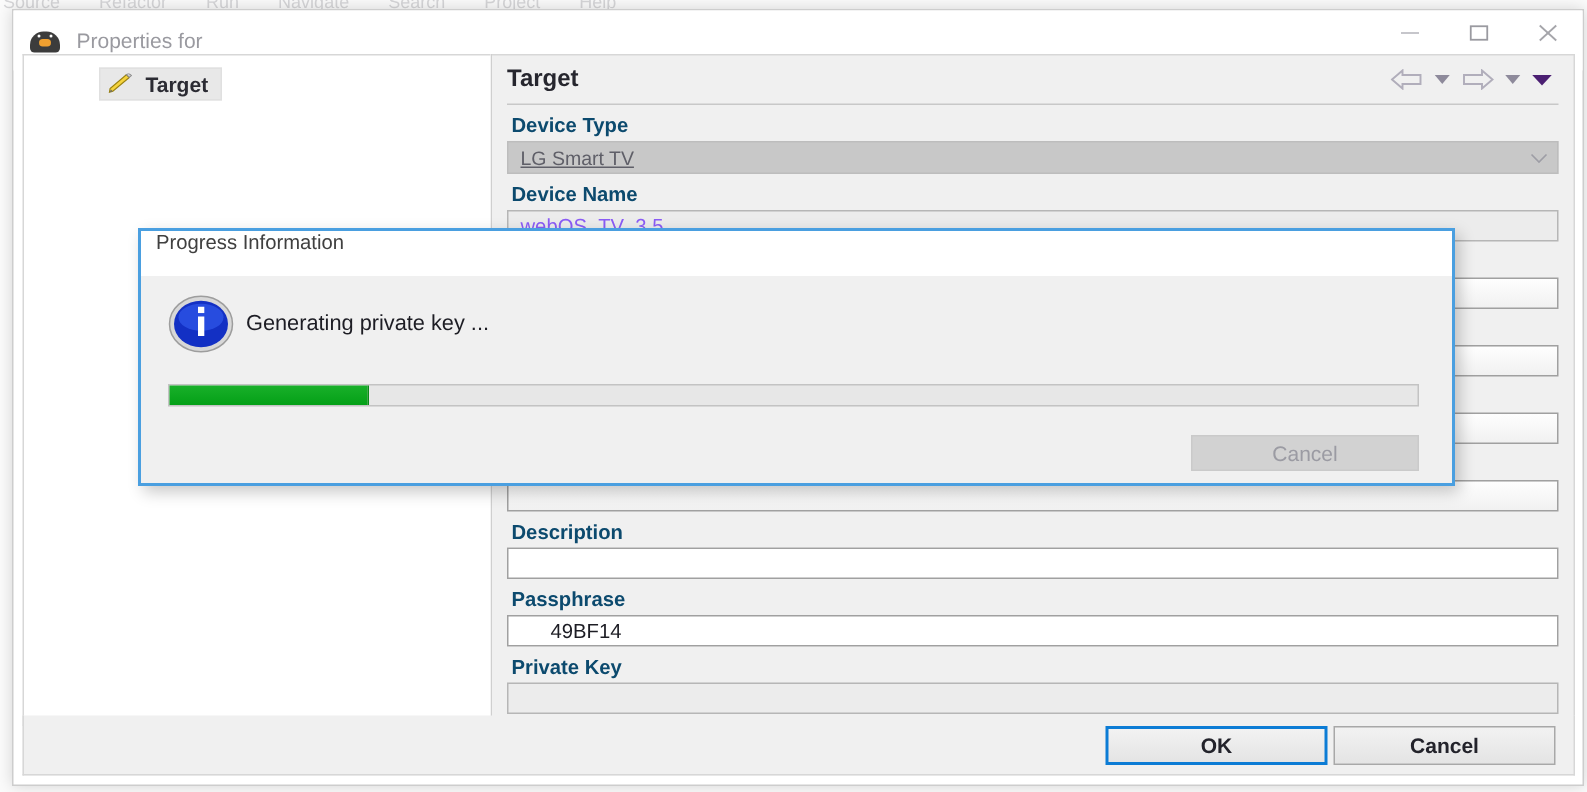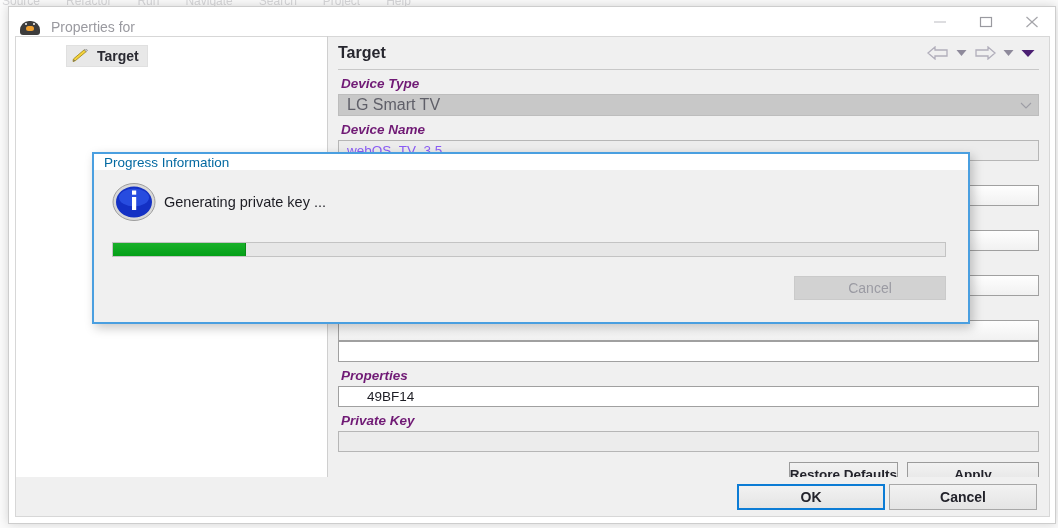--- a/index.html
+++ b/index.html
@@ -167,35 +167,35 @@
     display: flex;
     align-items: center;
     gap: 7px;
     padding-right: 4px;
   }
   .nav-icons svg { display: block; }
 
   .field-label {
     font-size: 13.5px;
     font-weight: bold;
-    color: #701a75;
+    color: #0c4a6e;
     margin: 6px 0 3px 3px;
-    font-style: italic;
   }
   .combo {
     height: 22px;
     background: #c8c8c8;
     border: 1px solid #bdbdbd;
     display: flex;
     align-items: center;
     justify-content: space-between;
     padding: 0 6px 0 8px;
     color: #5f5f68;
-    font-size: 16px;
-    box-sizing: border-box;
+    font-size: 13px;
+    box-sizing: border-box;
+    text-decoration: underline;
   }
   .input {
     height: 21px;
     background: linear-gradient(#fefefe, #f1f1f1);
     border: 1px solid #a0a0a0;
     box-sizing: border-box;
     display: flex;
     align-items: center;
     padding-left: 8px;
     font-size: 13.5px;
@@ -276,27 +276,27 @@
     position: absolute;
     left: 92px; top: 152px;
     width: 878px; height: 172px;
     background: #f0f0f0;
     border: 2px solid #4a9fe0;
     box-sizing: border-box;
     box-shadow: 3px 4px 10px rgba(0,0,0,0.22);
     z-index: 40;
   }
   .pd-titlebar {
-    height: 16px;
-    background: #ffffff;
-    display: flex;
-    align-items: flex-end;
+    height: 30px;
+    background: #ffffff;
+    display: flex;
+    align-items: flex-start;
     padding-left: 10px;
     font-size: 13.5px;
-    color: #0369a1;
+    color: #404040;
   }
   .pd-content {
     position: relative;
     height: calc(100% - 26px);
   }
   .pd-msgrow {
     display: flex;
     align-items: center;
     padding: 12px 0 0 18px;
     gap: 8px;
@@ -431,23 +431,24 @@
 
       <div class="field-label">&nbsp;</div>
       <div class="input"></div>
       <div class="field-label">&nbsp;</div>
       <div class="input"></div>
       <div class="field-label">&nbsp;</div>
       <div class="input"></div>
       <div class="field-label">&nbsp;</div>
       <div class="input"></div>
 
+      <div class="field-label">Description</div>
       <div class="input editable"></div>
 
-      <div class="field-label">Properties</div>
+      <div class="field-label">Passphrase</div>
       <div class="input editable">49BF14</div>
 
       <div class="field-label">Private Key</div>
       <div class="input readonly"></div>
 
       <div class="btn-row">
         <div class="btn">Restore Defaults</div>
         <div class="btn apply">Apply</div>
       </div>
 

